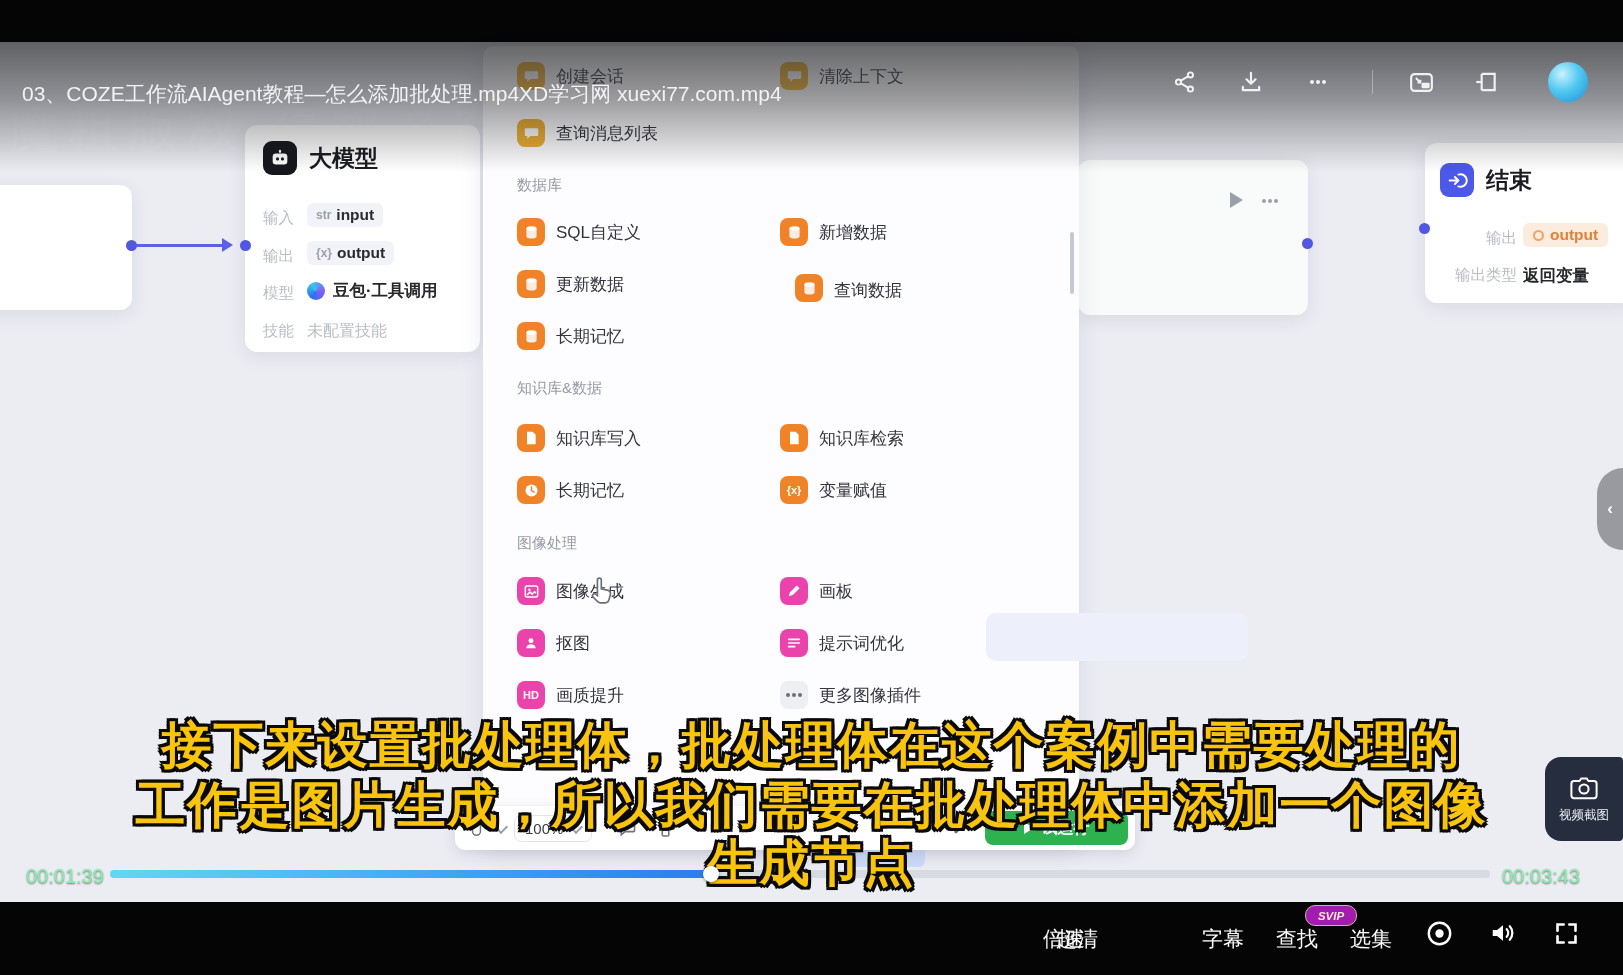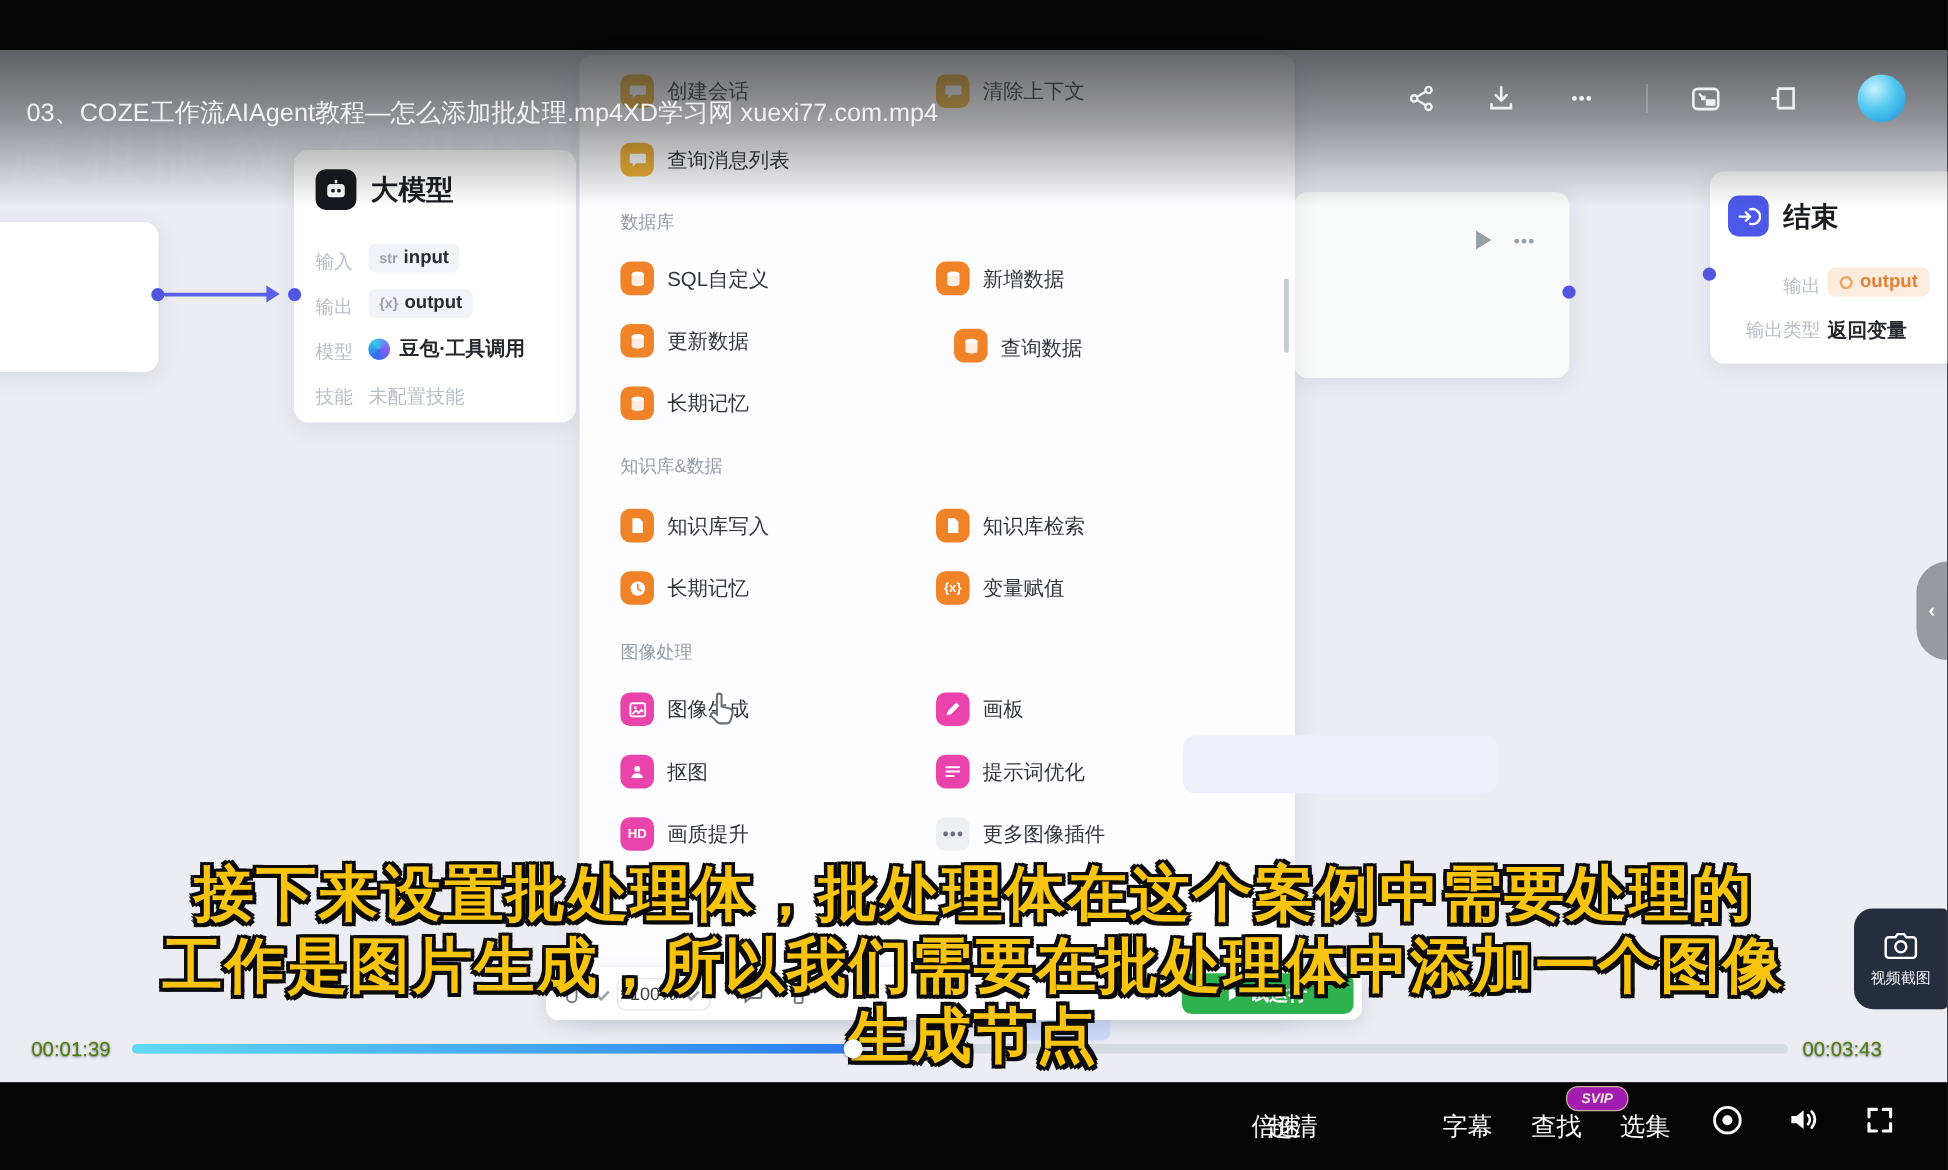--- a/index.html
+++ b/index.html
@@ -76,21 +76,21 @@
         box-shadow:-6px 0 0 currentColor,6px 0 0 currentColor;}
 
   
   .sub{left:0;right:0;text-align:center;color:#f9c40e;font-size:50px;font-weight:900;letter-spacing:2px;
        z-index:7;white-space:nowrap;
        text-shadow:-3px 0 #0a0a0a,3px 0 #0a0a0a,0 -3px #0a0a0a,0 3px #0a0a0a,
                    -2px -2px #0a0a0a,2px -2px #0a0a0a,-2px 2px #0a0a0a,2px 2px #0a0a0a,
                    -3px 3px #0a0a0a,3px 3px #0a0a0a,-3px -3px #0a0a0a,3px -3px #0a0a0a;}
 
   
-  .ptime{top:865px;color:#4d7c0f;font-size:17px;z-index:8;text-shadow:0 1px 2px rgba(0,0,0,.55);}
+  .ptime{top:865px;color:#86efac;font-size:20px;z-index:8;text-shadow:0 1px 2px rgba(0,0,0,.55);}
   .pbar-rest{left:110px;top:870px;width:1380px;height:8px;border-radius:4px;background:rgba(213,217,223,.95);z-index:6;}
   .pbar-play{left:110px;top:870px;width:601px;height:8px;border-radius:4px;
              background:linear-gradient(90deg,#5fd9f2,#2d7bf0);z-index:8;}
   .pknob{left:703px;top:866px;width:16px;height:16px;border-radius:50%;background:#fff;
          box-shadow:0 1px 3px rgba(0,0,0,.4);z-index:9;cursor:pointer;}
 
   
   .snapbtn{left:1545px;top:757px;width:78px;height:84px;background:rgba(23,30,48,.93);
            border-radius:16px 4px 4px 16px;z-index:9;display:flex;flex-direction:column;
            align-items:center;justify-content:center;gap:6px;cursor:pointer;}

